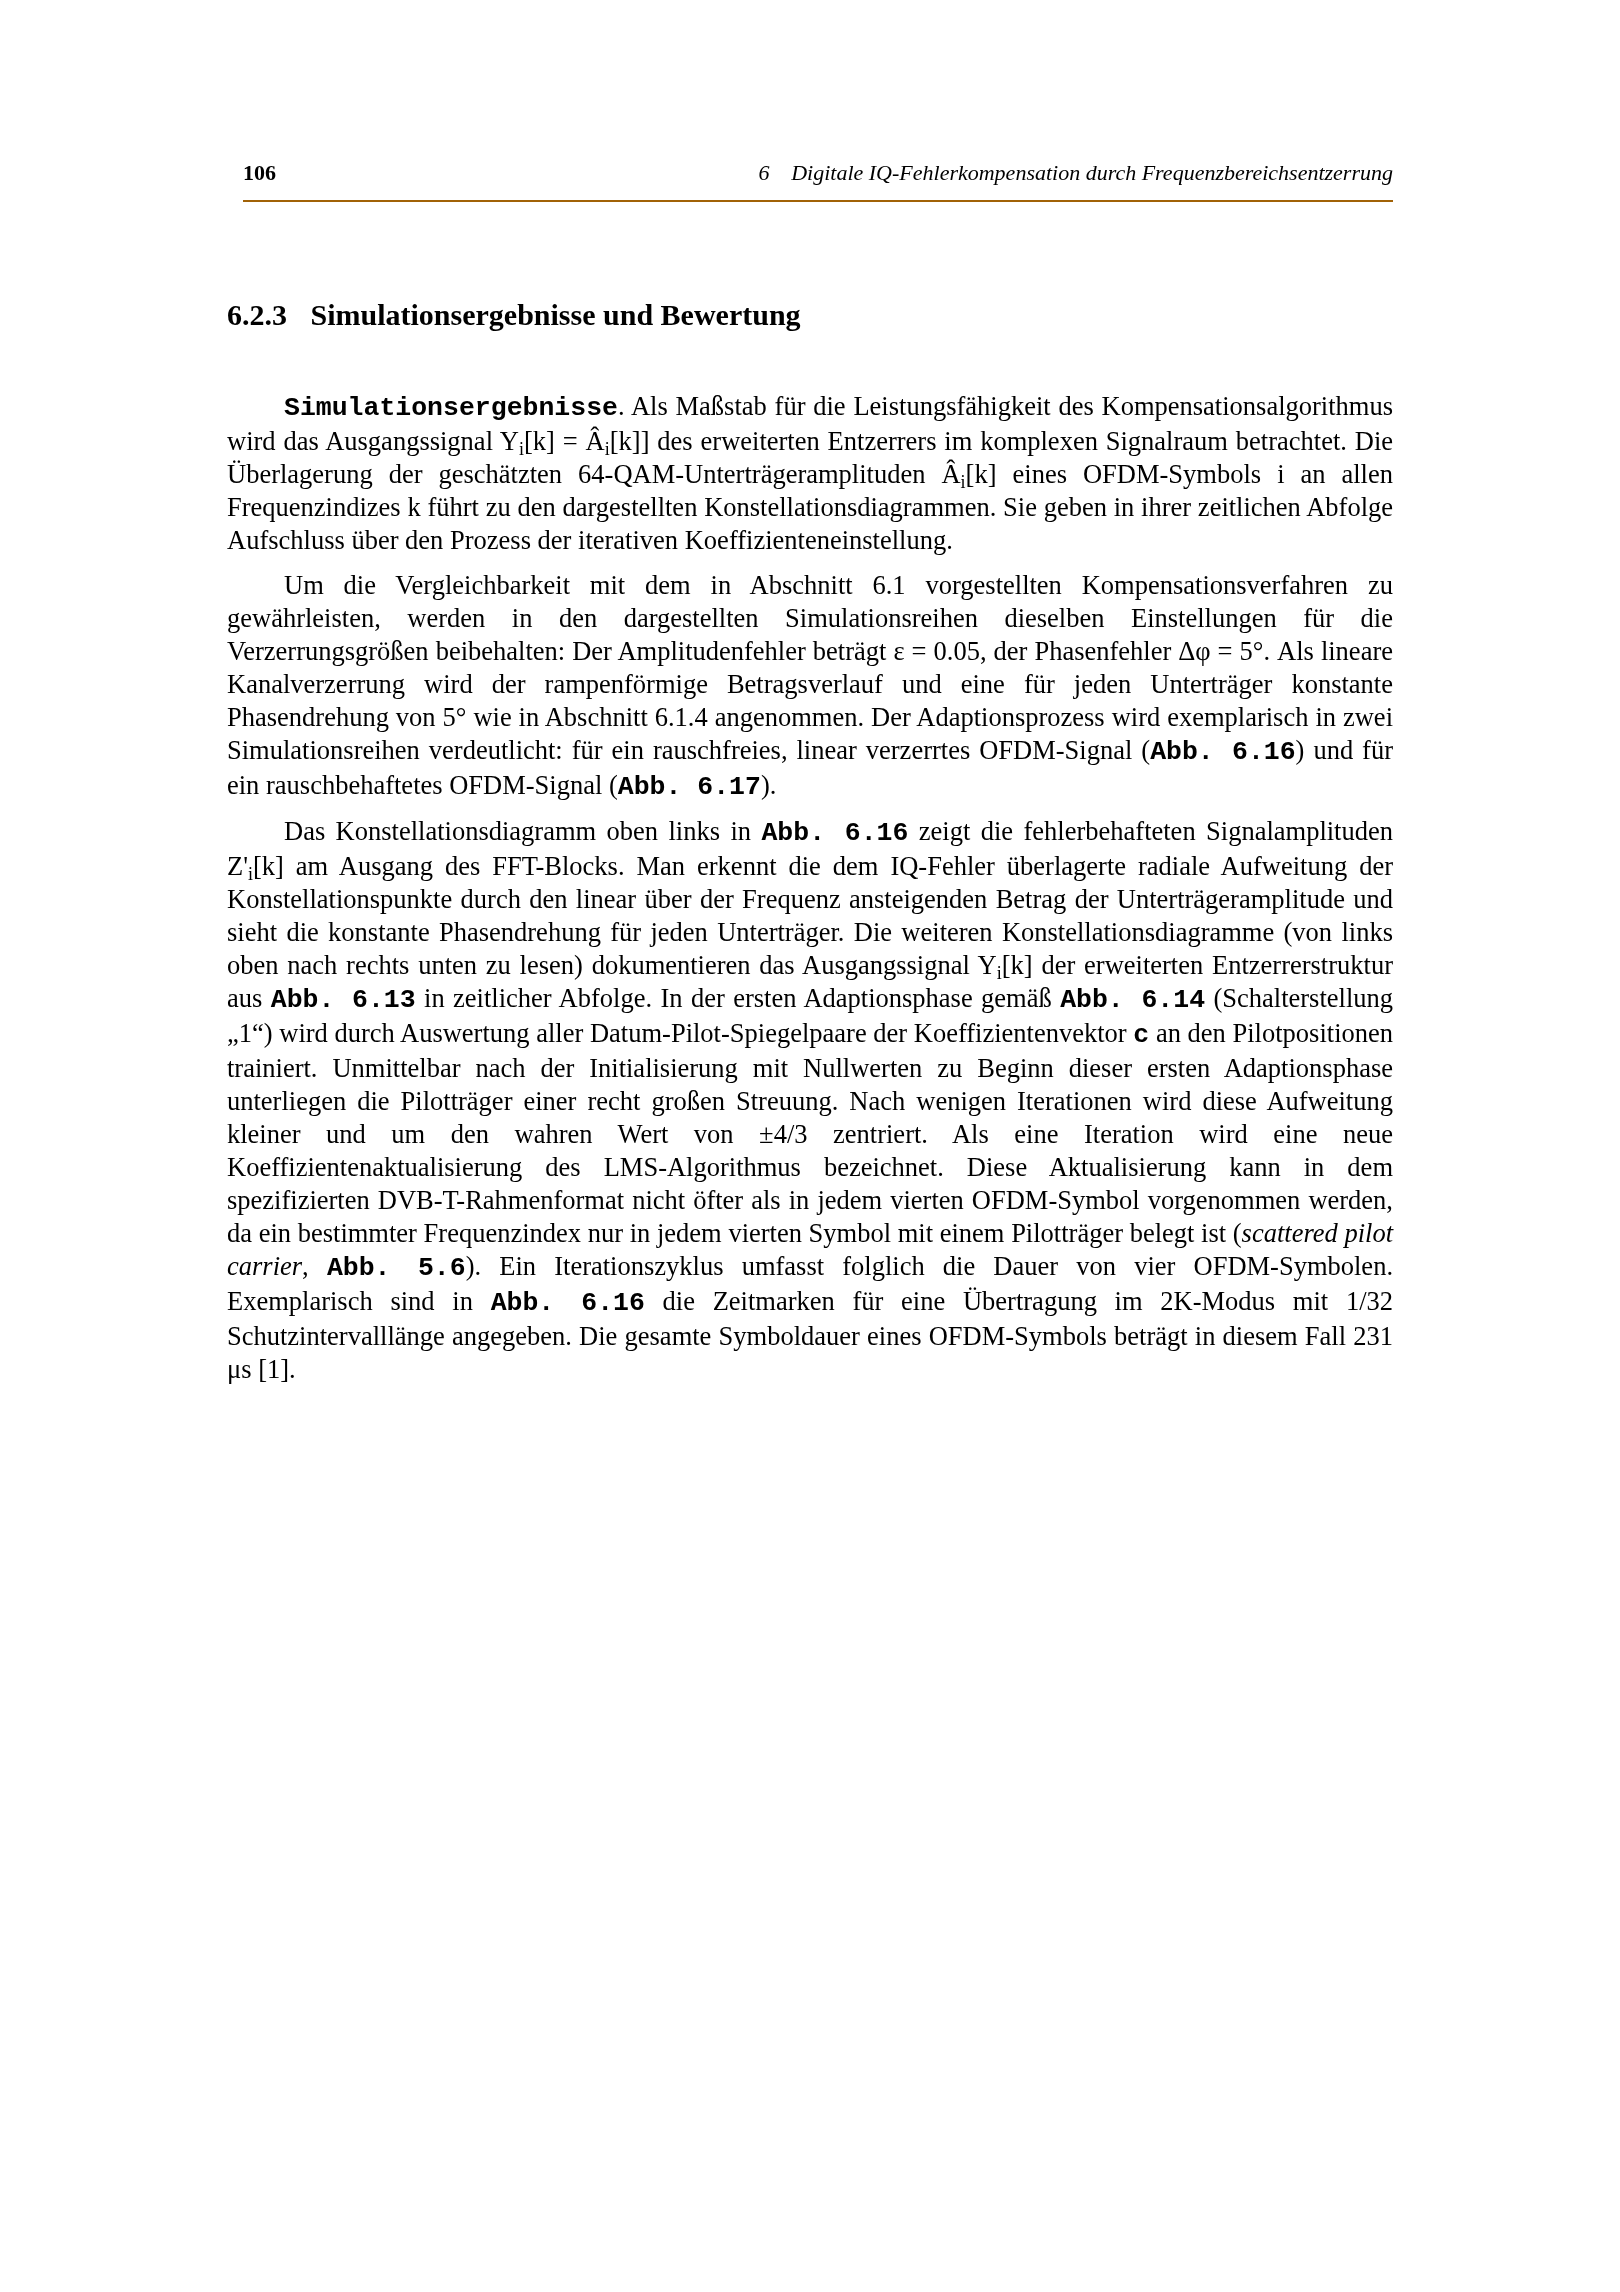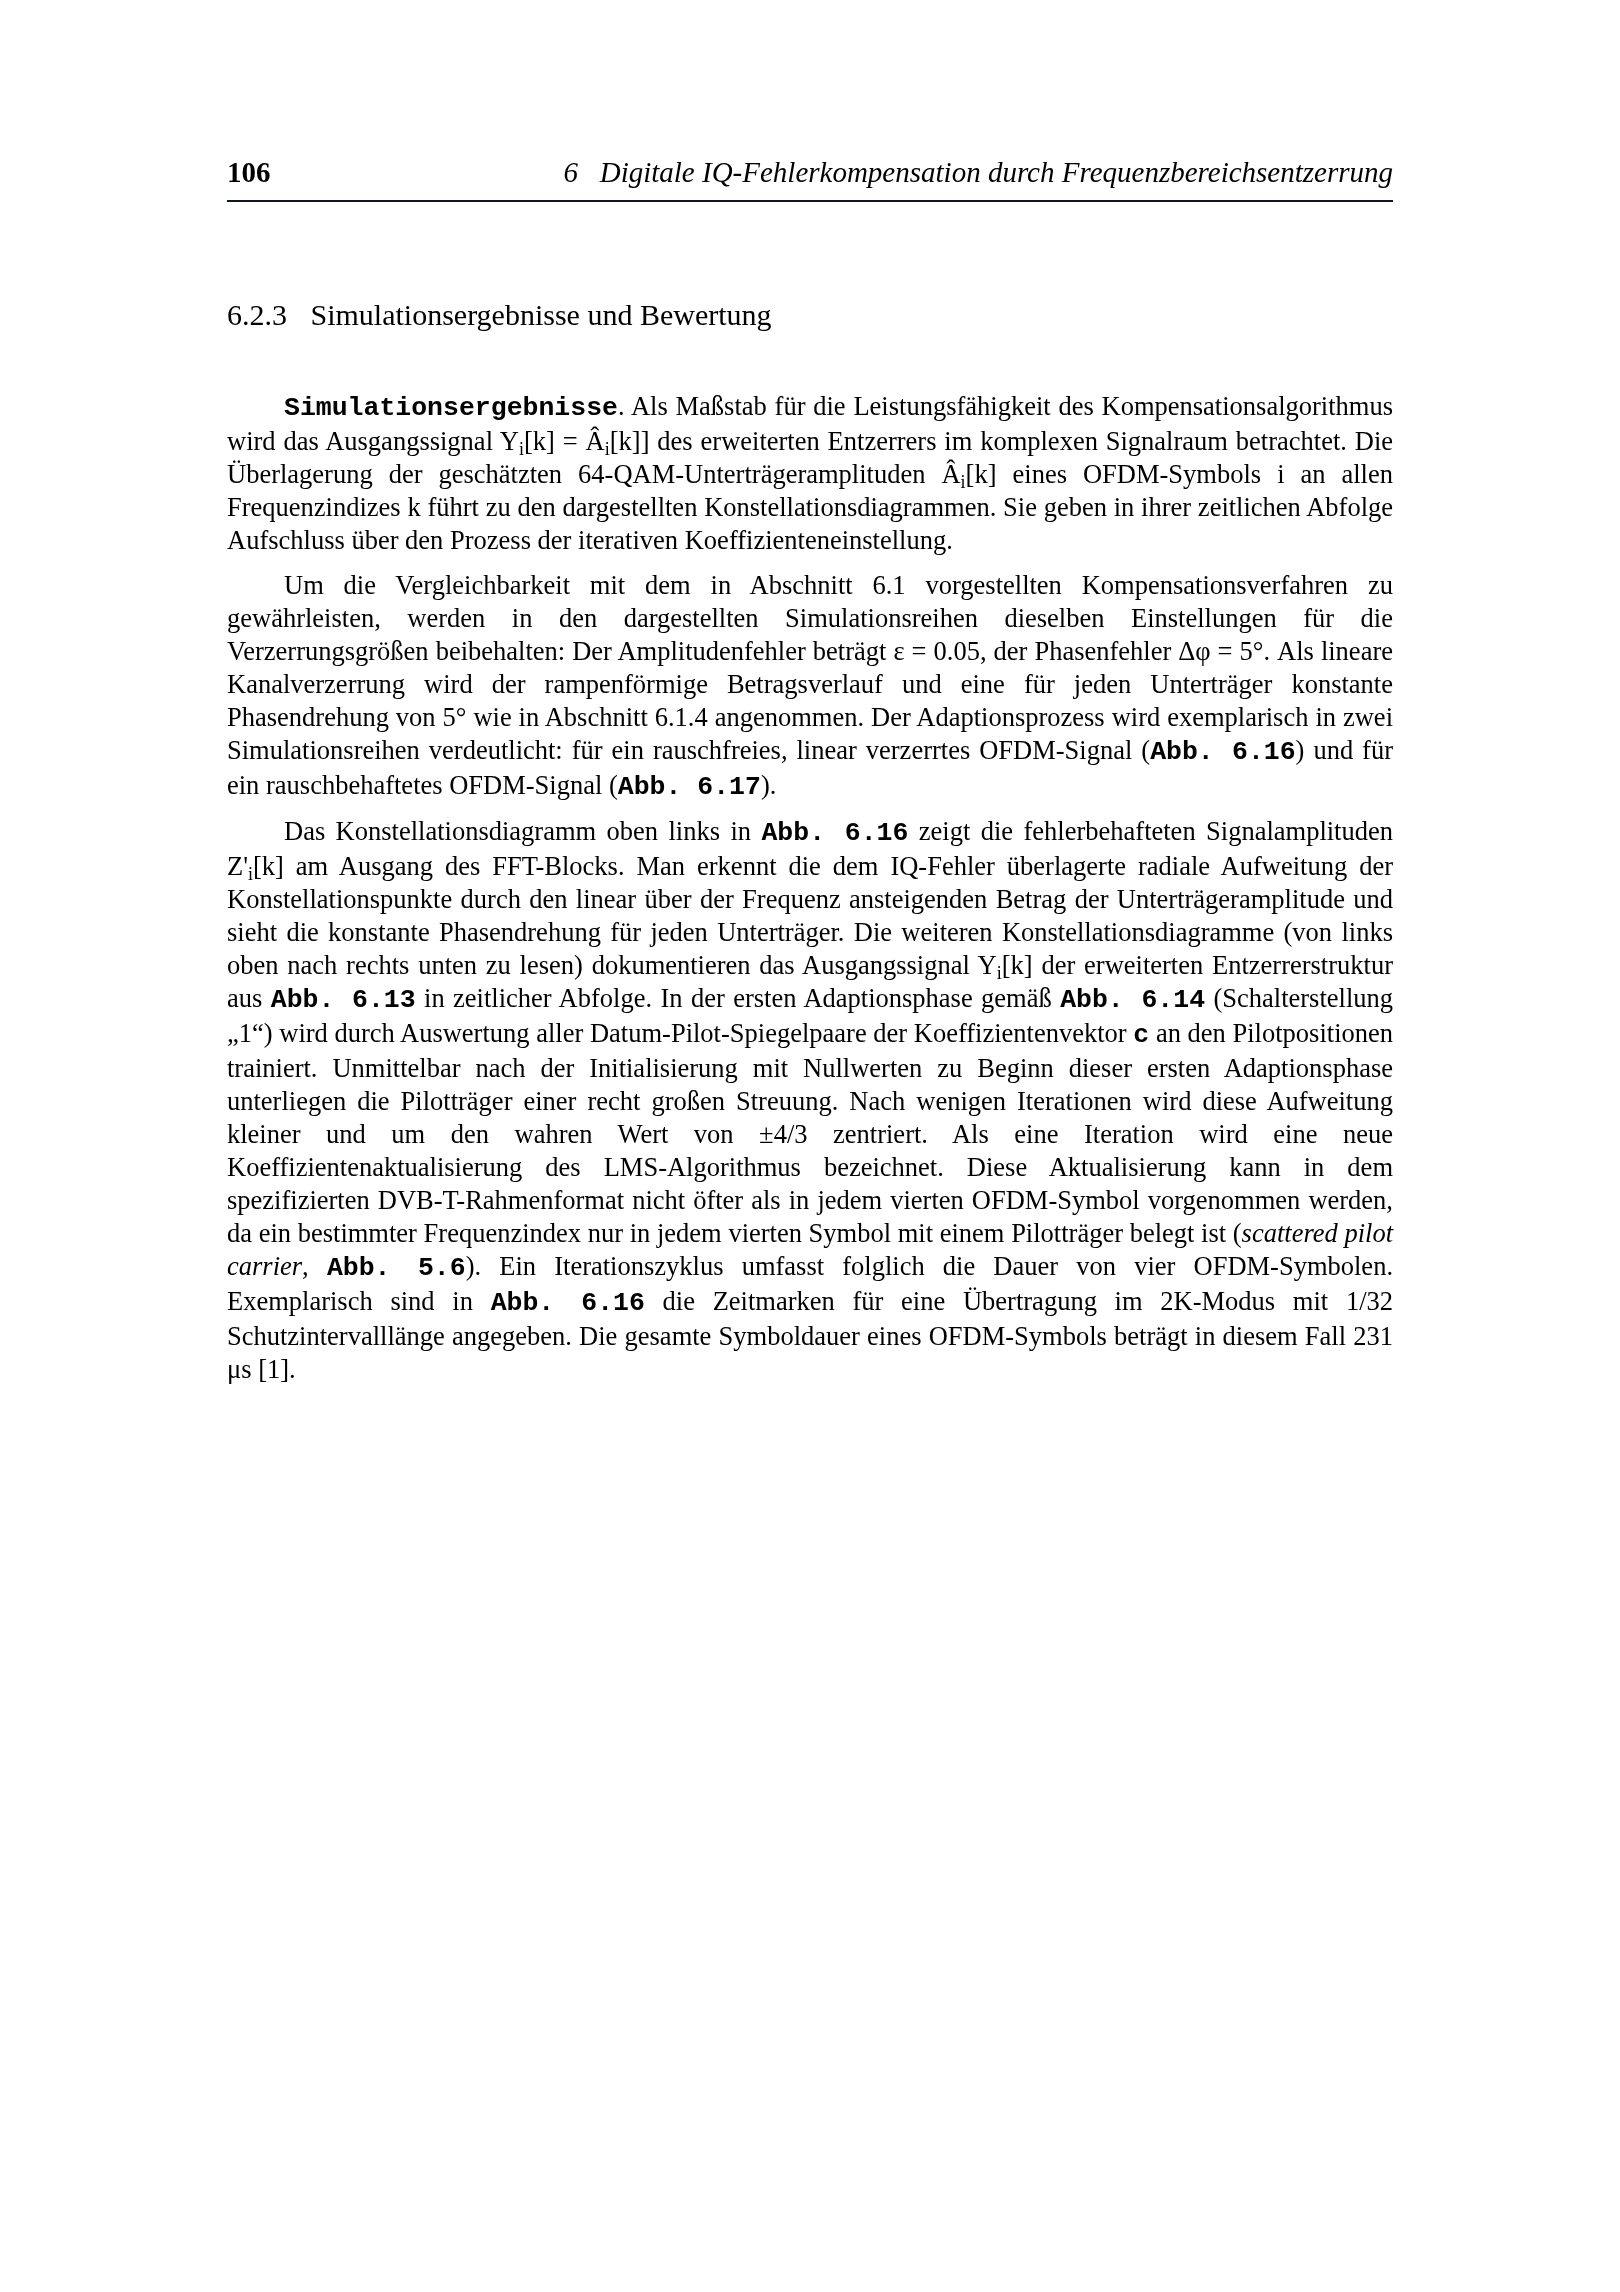--- a/index.html
+++ b/index.html
@@ -19,39 +19,40 @@
   .content {
     position: absolute;
     left: 227px;
     top: 157px;
     width: 1166px;
   }
   .header {
     display: flex;
     justify-content: space-between;
     align-items: baseline;
-    font-size: 29px;
+    font-size: 22px;
     line-height: 31px;
-    border-bottom: 2px solid #0f172a;
+    border-bottom: 2px solid #a16207;
     padding-bottom: 11.8px;
+    margin-left: 16px;
   }
   .pagenum {
     font-weight: bold;
   }
   .runtitle {
     font-style: italic;
   }
   .runtitle .chapnum {
     margin-right: 21.6px;
   }
   .section {
     margin: 94px 0 0 0;
     font-size: 30px;
     line-height: 37px;
-    font-weight: normal;
+    font-weight: bold;
   }
   .section .section-title {
     margin-left: 23.5px;
   }
   .body {
     margin-top: 57px;
     font-size: 26.5px;
     line-height: 33px;
     text-align: justify;
   }

